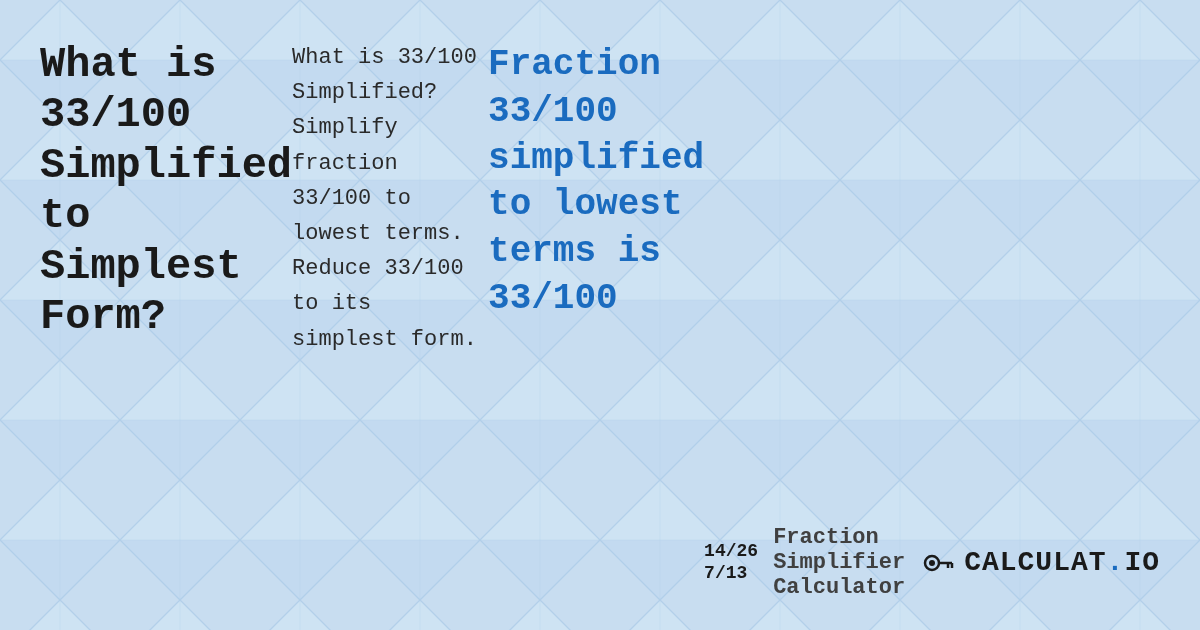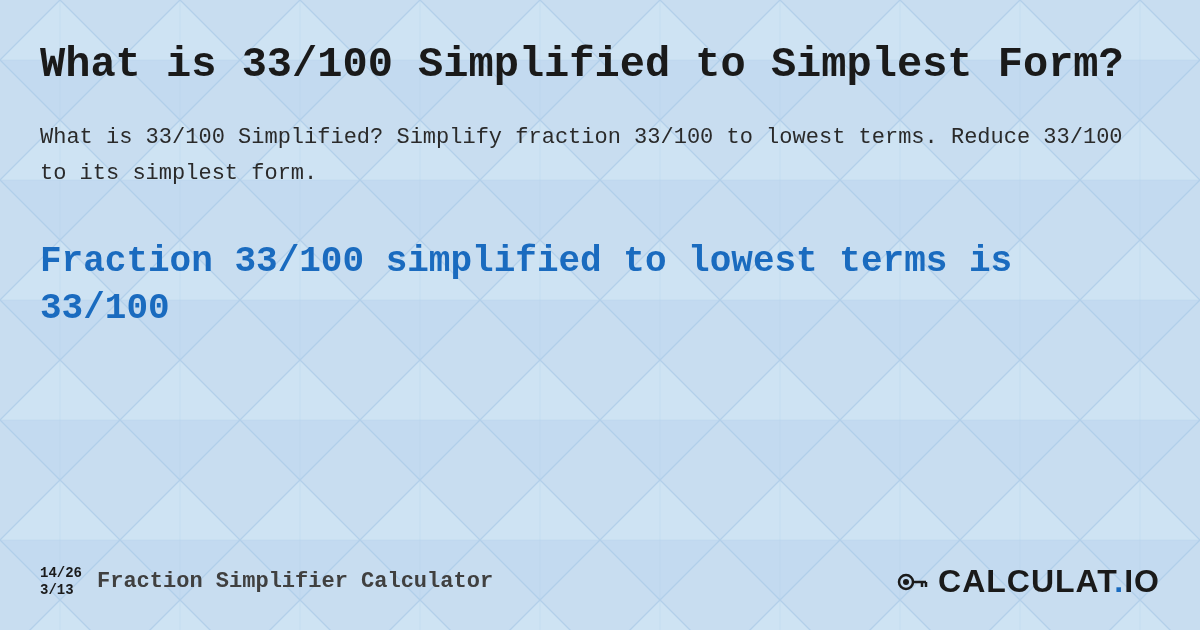--- a/index.html
+++ b/index.html
@@ -26,21 +26,21 @@
       height: 100%;
       z-index: 0;
     }
 
     .content {
       position: relative;
       z-index: 1;
       padding: 40px 40px 30px 40px;
       height: 100%;
       display: flex;
-      flex-direction: column;
+      flex-direction: row;
       justify-content: flex-end;
     }
 
     .main-title {
       font-size: 42px;
       font-weight: 900;
       color: #1a1a1a;
       line-height: 1.2;
       margin-bottom: 30px;
       font-family: 'Courier New', Courier, monospace;
@@ -48,42 +48,42 @@
 
     .description {
       font-size: 22px;
       color: #2a2a2a;
       line-height: 1.6;
       margin-bottom: 32px;
       font-family: 'Courier New', Courier, monospace;
     }
 
     .result-section {
-      margin-top: 16px;
+      margin-top: 2px;
     }
 
     .result-text {
       font-size: 36px;
       font-weight: 900;
       color: #1a6bbf;
       line-height: 1.3;
       font-family: 'Courier New', Courier, monospace;
     }
 
     .footer {
       margin-top: auto;
       display: flex;
       align-items: center;
       gap: 15px;
     }
 
     .footer-fractions {
       display: flex;
       flex-direction: column;
-      font-size: 14px;
+      font-size: 18px;
       font-weight: bold;
       color: #1a1a1a;
       font-family: 'Courier New', Courier, monospace;
       line-height: 1.2;
     }
 
     .footer-label {
       font-size: 22px;
       font-weight: 900;
       color: #404040;
@@ -91,24 +91,24 @@
     }
 
     .footer-logo {
       margin-left: auto;
       display: flex;
       align-items: center;
       gap: 8px;
     }
 
     .logo-text {
-      font-size: 32px;
+      font-size: 28px;
       font-weight: 900;
       color: #1a1a1a;
-      font-family: Liberation Sans, sans-serif;
+      font-family: Liberation Mono, monospace;
       letter-spacing: 1px;
     }
 
     .logo-text span.highlight {
       color: #1a6bbf;
     }
   </style>
 </head>
 <body>
 
@@ -140,21 +140,21 @@
 
   <p class="description">What is 33/100 Simplified? Simplify fraction 33/100 to lowest terms. Reduce 33/100 to its simplest form.</p>
 
   <div class="result-section">
     <p class="result-text">Fraction 33/100 simplified to lowest terms is 33/100</p>
   </div>
 
   <div class="footer">
     <div class="footer-fractions">
       <span>14/26</span>
-      <span>3/13</span>
+      <span>7/13</span>
     </div>
     <span class="footer-label">Fraction Simplifier Calculator</span>
 
     <div class="footer-logo">
 
       <svg width="36" height="36" viewBox="0 0 36 36" fill="none" xmlns="http://www.w3.org/2000/svg">
 
         <circle cx="12" cy="18" r="7" stroke="#1a1a1a" stroke-width="2.5" fill="none"></circle>
         <circle cx="12" cy="18" r="3" fill="#1a1a1a"></circle>
         <line x1="19" y1="18" x2="32" y2="18" stroke="#1a1a1a" stroke-width="2.5"></line>

